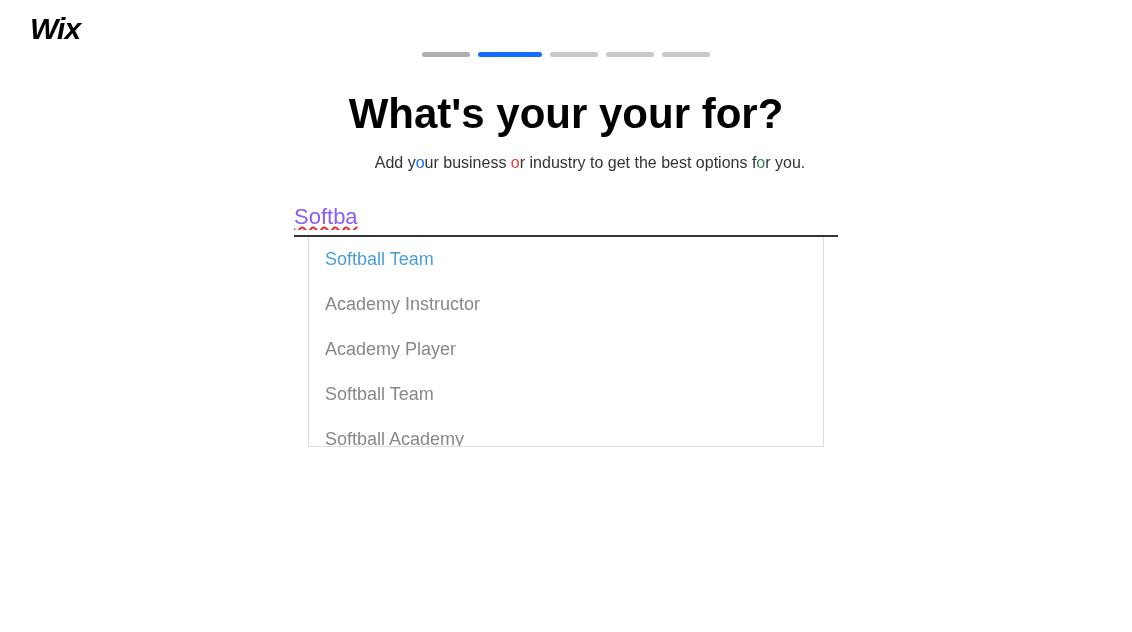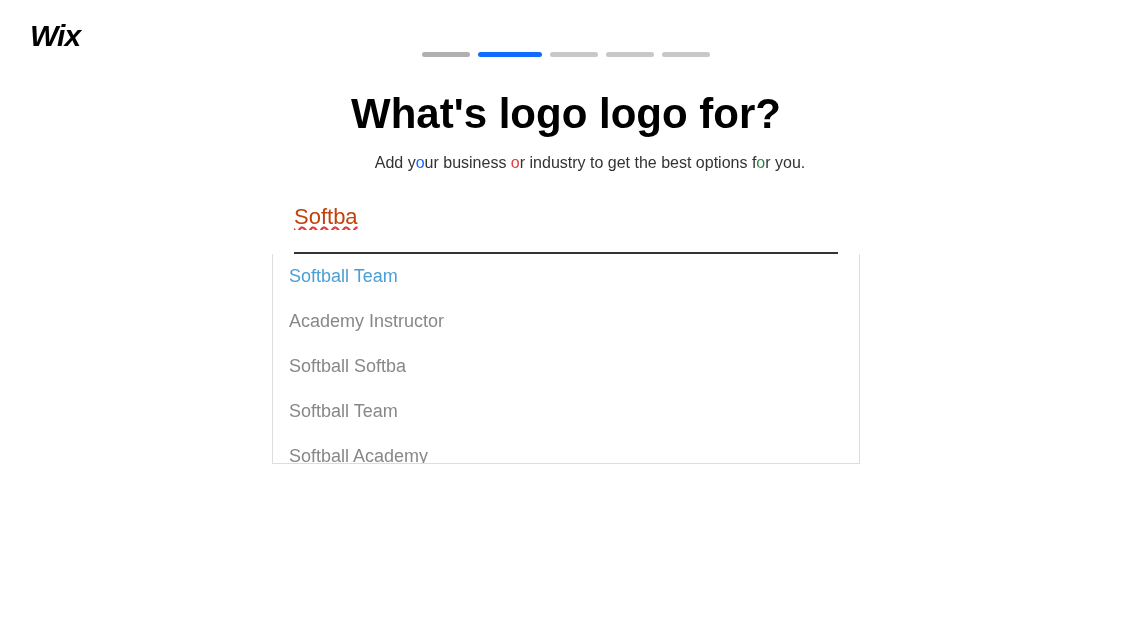--- a/index.html
+++ b/index.html
@@ -13,21 +13,21 @@
       height: 632px;
       background: #ffffff;
       font-family: 'Helvetica Neue', Helvetica, Arial, sans-serif;
       overflow: hidden;
       position: relative;
     }
 
     
     .wix-logo {
       position: absolute;
-      top: 19px;
+      top: 12px;
       left: 30px;
       font-size: 28px;
       font-weight: 900;
       color: #000;
       letter-spacing: -1px;
     }
 
     
     .progress-bar-container {
       position: absolute;
@@ -96,32 +96,32 @@
     .search-container {
       width: 544px;
     }
 
     .search-input {
       width: 100%;
       border: none;
       border-bottom: 2px solid #333;
       font-size: 22px;
       font-weight: 400;
-      color: #c2410c;
+      color: #8b5cf6;
       outline: none;
-      padding-bottom: 22px;
+      padding-bottom: 5px;
       background: transparent;
       text-decoration: underline;
       text-decoration-color: #e63b3b;
       text-decoration-style: wavy;
     }
 
     
     .dropdown-list {
-      width: 588px;
+      width: 516px;
       border: 1px solid #ddd;
       border-top: none;
       background: #fff;
       margin-top: 0;
       overflow-y: scroll;
       max-height: 210px;
     }
 
     .dropdown-item {
       padding: 12px 16px;
@@ -168,31 +168,31 @@
 <div class="progress-bar-container">
   <div class="progress-step done"></div>
   <div class="progress-step active"></div>
   <div class="progress-step future"></div>
   <div class="progress-step future"></div>
   <div class="progress-step future"></div>
 </div>
 
 <div class="main-content">
 
-  <h1 class="page-title">What's logo logo for?</h1>
+  <h1 class="page-title">What's your your for?</h1>
 
   <p class="page-subtitle">
     Add y<span class="blue">o</span>ur business <span class="red">o</span>r industry to get the best options f<span class="green">o</span>r you.
   </p>
 
   <div class="search-container">
     <input type="text" class="search-input" value="Softba" style="">
   </div>
 
   <div class="dropdown-list">
     <div class="dropdown-item" style="color: #4a9fd4;">Softball Team</div>
     <div class="dropdown-item">Academy Instructor</div>
-    <div class="dropdown-item">Softball Softba</div>
+    <div class="dropdown-item">Academy Player</div>
     <div class="dropdown-item">Softball Team</div>
     <div class="dropdown-item">Softball Academy</div>
   </div>
 
 </div>
 
 </body></html>

